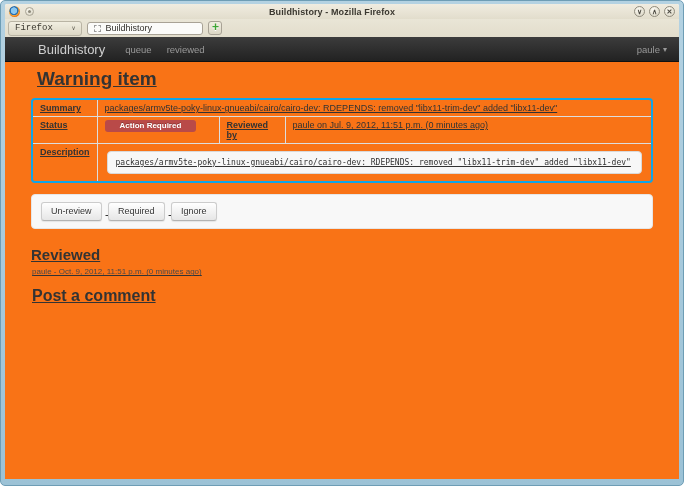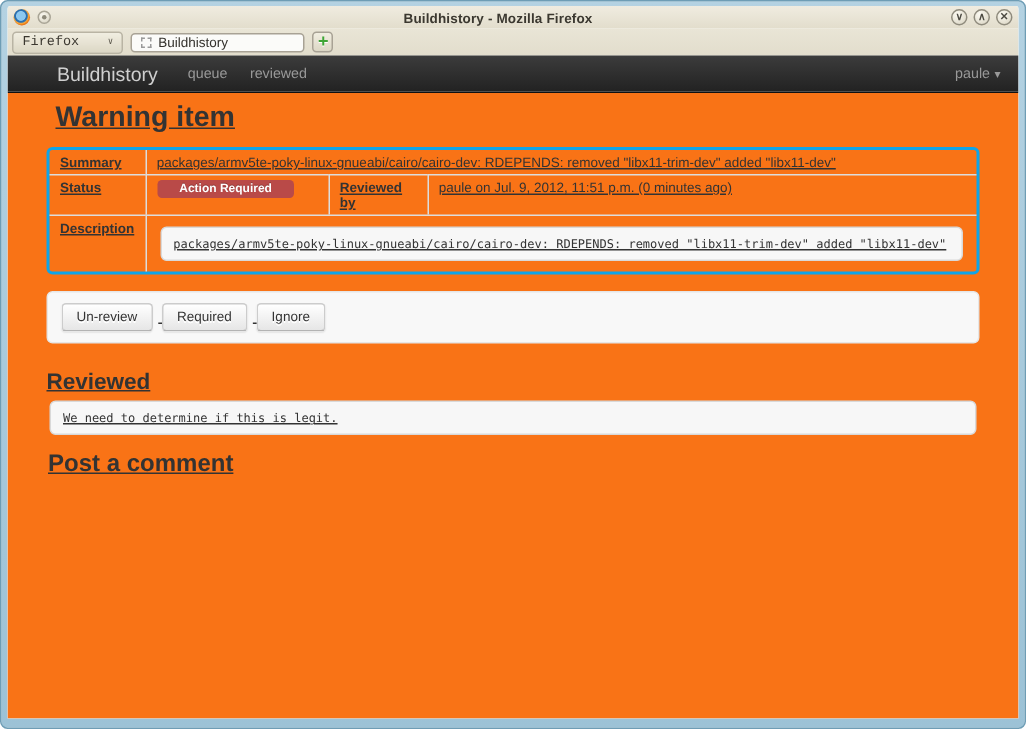--- a/index.html
+++ b/index.html
@@ -227,20 +227,20 @@
       </tbody>
         </table>
 
       <div class="well">
         <span class="btn">Un-review</span>
         <span class="btn">Required</span>
         <span class="btn">Ignore</span>
       </div>
 
       <div class="comments-h">Reviewed</div>
-      <pre class="codebox comment-box">We need to determine if this is legit.</pre>
+      <div class="comment-meta">paule - Oct. 9, 2012, 11:51 p.m. (0 minutes ago)</div>
 
       <div class="post-h">Post a comment</div>
 
     </div>
 
   </div>
 </div>
 
 </body></html>

